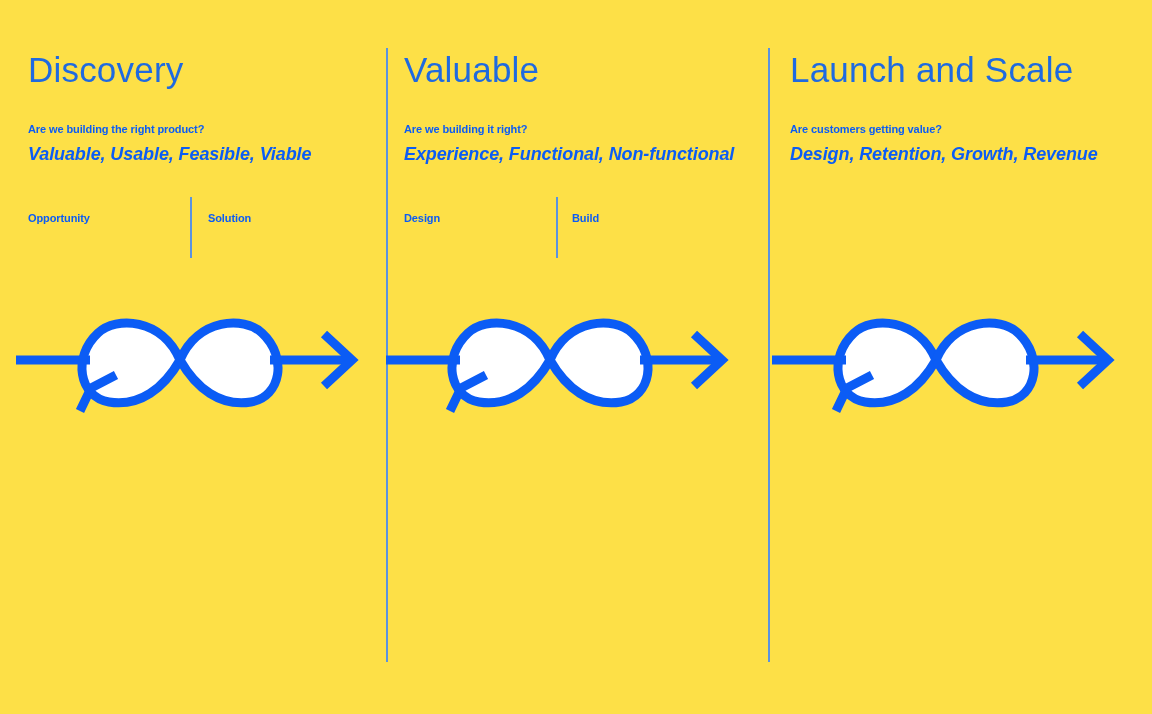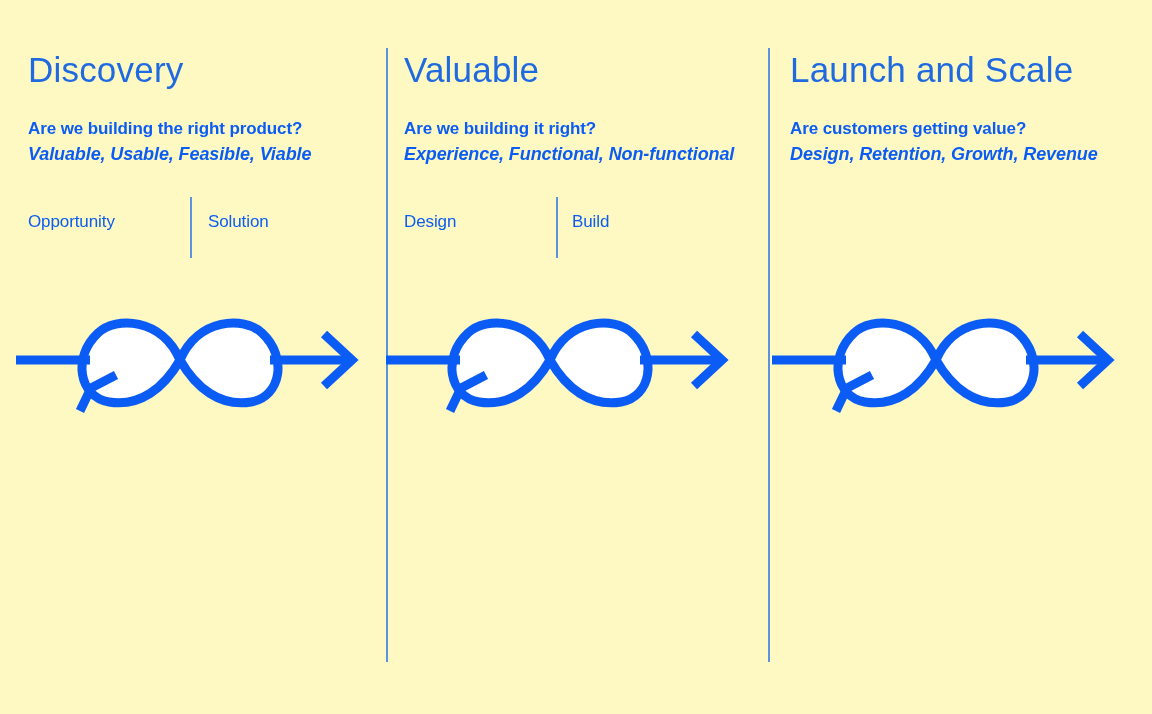--- a/index.html
+++ b/index.html
@@ -11,21 +11,21 @@
     height: 714px;
     background: #4b646e;
     font-family: "Liberation Sans", sans-serif;
     overflow: hidden;
     position: relative;
   }
 
   #board {
     position: absolute;
     inset: 0;
-    background: #fef9c3;
+    background: #fde047;
   }
 
   
   .col-divider {
     position: absolute;
     top: 48px;
     height: 614px;
     width: 2px;
     background: #5b93e0;
   }
@@ -60,21 +60,21 @@
     letter-spacing: 0.2px;
     color: #1f6ae0;
     white-space: nowrap;
     line-height: 42px;
   }
 
   .col-question {
     position: absolute;
     top: 119px;
     left: 0;
-    font-size: 17px;
+    font-size: 11px;
     font-weight: bold;
     color: #0b5cf5;
     white-space: nowrap;
     line-height: 20px;
     letter-spacing: -0.1px;
   }
 
   .col-attrs {
     position: absolute;
     top: 144px;
@@ -92,22 +92,22 @@
   .phase-row {
     position: absolute;
     top: 210px;
     left: 0;
     right: 0;
     height: 50px;
   }
   .phase-label {
     position: absolute;
     top: 2px;
-    font-size: 17px;
-    font-weight: normal;
+    font-size: 11px;
+    font-weight: bold;
     color: #0b5cf5;
     white-space: nowrap;
     letter-spacing: -0.1px;
   }
   .phase-label.left  { left: 0px; }
   .col1 .phase-label.right { left: 180px; }
   .col2 .phase-label.right { left: 168px; }
 
   .sub-divider {
     position: absolute;

